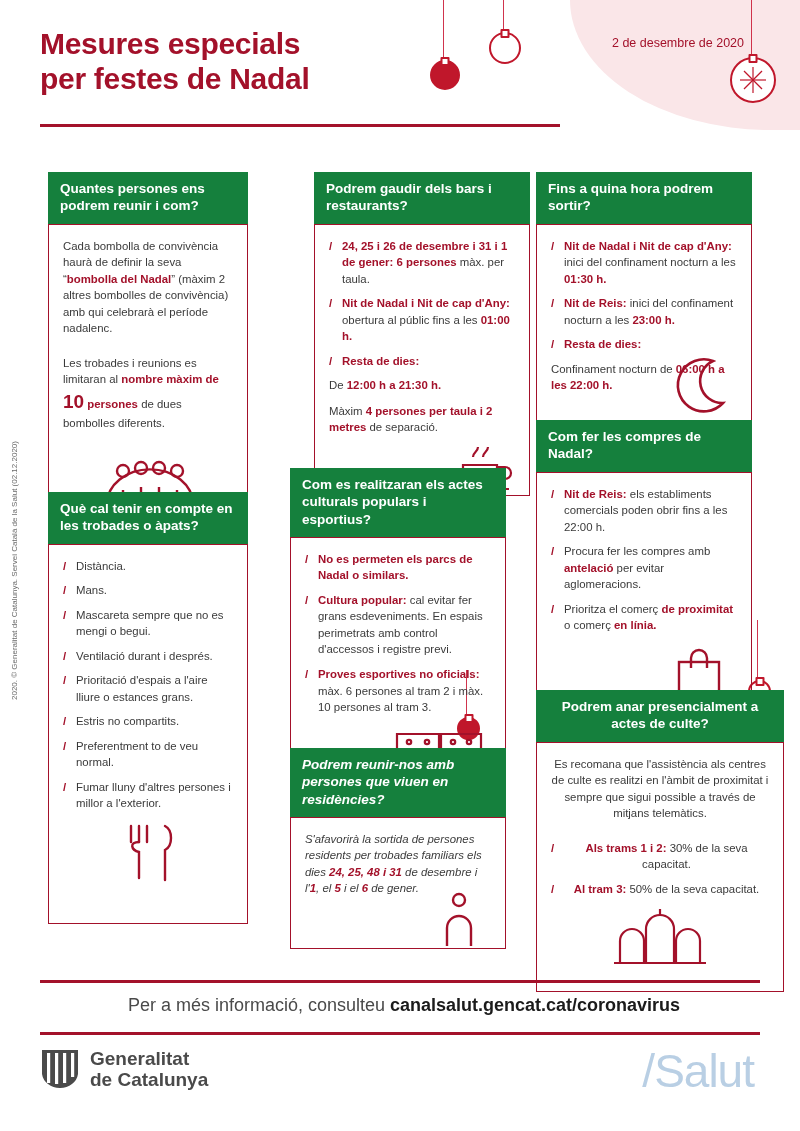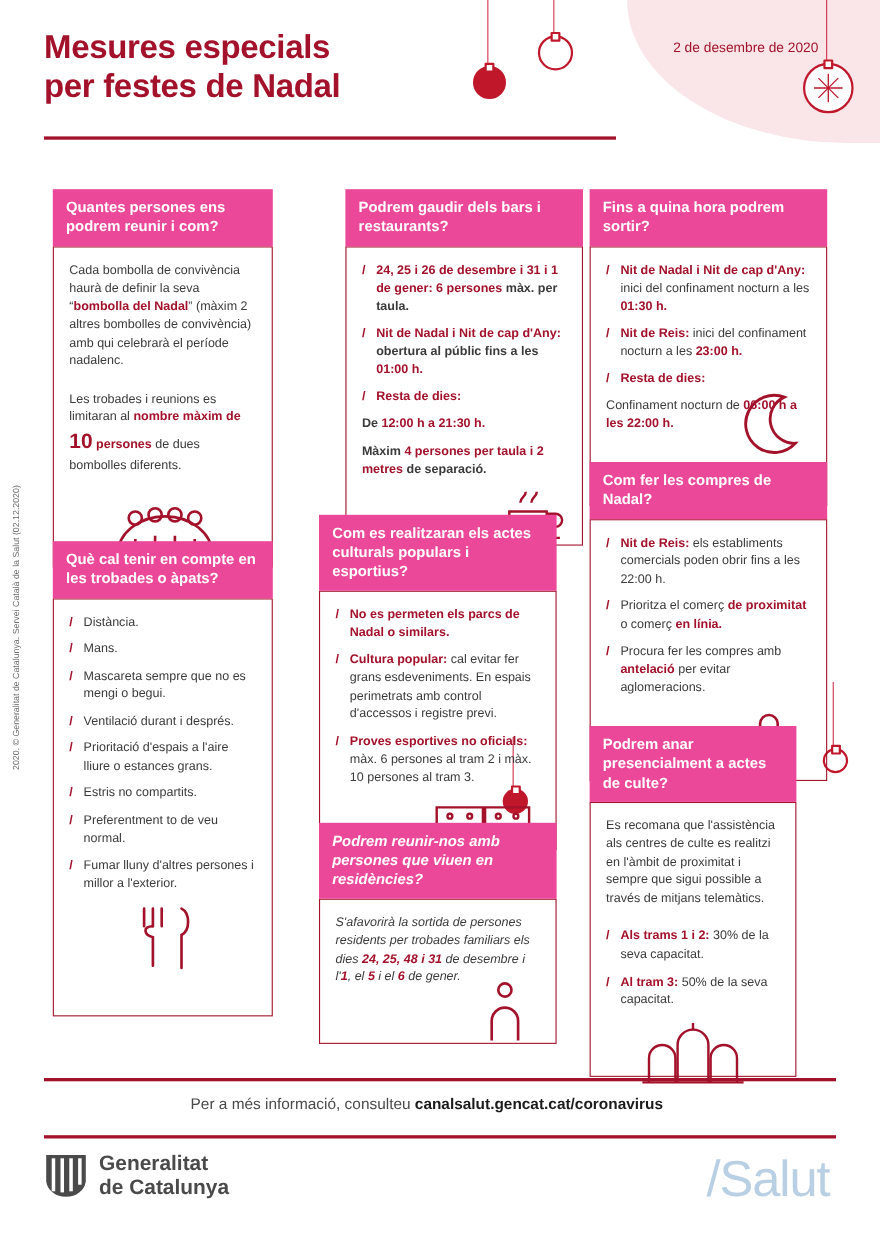--- a/index.html
+++ b/index.html
@@ -31,40 +31,40 @@
 
   
   .vert-copy{
     position:absolute;left:10px;top:700px;transform-origin:left top;transform:rotate(-90deg);
     font-size:8px;color:#6a6a6a;white-space:nowrap;
   }
 
   
   .card{position:absolute;}
   .card .head{
-    background:#ec4899;color:#fff;font-weight:bold;font-size:13.5px;line-height:1.28;
+    background:#15803d;color:#fff;font-weight:bold;font-size:13.5px;line-height:1.28;
     padding:8px 12px 9px 12px;display:inline-block;max-width:100%;box-sizing:border-box;
   }
   .card .body{
     border-left:1.6px solid #a3112a;border-right:1.6px solid #a3112a;border-bottom:1.6px solid #a3112a;
     padding:13px 14px 16px 14px;font-size:11.4px;line-height:1.45;color:#3a3a3a;box-sizing:border-box;
   }
   .hbox{border-top:1.6px solid #a3112a;}
   b.r{color:#a3112a;}
   .item{position:relative;padding-left:13px;margin-bottom:8px;}
   .item:last-child{margin-bottom:0;}
   .item:before{content:"/";position:absolute;left:0;top:0;color:#a3112a;font-weight:bold;}
   p{margin:0 0 9px 0;}
   p:last-child{margin-bottom:0;}
 
   
   .hr-bot{position:absolute;left:40px;top:980px;width:720px;height:2.5px;background:#a3112a;}
   .more{
-    position:absolute;left:28px;top:995px;width:720px;text-align:center;
-    font-size:14px;color:#4a4a4a;
+    position:absolute;left:44px;top:995px;width:720px;text-align:center;
+    font-size:18px;color:#4a4a4a;
   }
   .more b{color:#1b1b1b;}
   .hr-bot2{position:absolute;left:40px;top:1032px;width:720px;height:2.5px;background:#a3112a;}
   .gen{position:absolute;left:40px;top:1048px;display:flex;align-items:center;gap:10px;}
   .gen-txt{font-size:19px;font-weight:bold;color:#4a4a4a;line-height:1.12;}
   .salut{position:absolute;right:46px;top:1044px;font-size:46px;color:#b9cfe4;font-weight:normal;letter-spacing:-1px;}
 
   
   .shield{width:40px;height:42px;display:block;}
   .ico{display:block;}
@@ -127,21 +127,21 @@
             <circle cx="84" cy="25" r="6"></circle>
           <path d="M14 58 a41 33 0 0 1 86 0"></path>
           <path d="M30 58 v-14 M48 58 v-17 M66 58 v-17 M84 58 v-14"></path>
         </g>
       </svg>
     </div>
   </div>
 
   <div class="card" style="left:290px;top:172px;width:216px;padding-left:24px;">
     <div class="head">Podrem gaudir dels bars i restaurants?</div>
-    <div class="body hbox" style="height:272px;font-weight:bold;">
+    <div class="body hbox" style="height:272px;">
       <div class="item"><b class="r">24, 25 i 26 de desembre i 31 i 1 de gener: 6 persones</b> màx. per taula.</div>
       <div class="item"><b class="r">Nit de Nadal i Nit de cap d'Any:</b> obertura al públic fins a les <b class="r">01:00 h.</b></div>
       <div class="item"><b class="r">Resta de dies:</b></div>
       <p style="margin-top:2px">De <b class="r">12:00 h a 21:30 h.</b></p>
       <p>Màxim <b class="r">4 persones per taula i 2 metres</b> de separació.</p>
       <svg width="62" height="46" viewBox="0 0 62 46" class="ico" style="margin:6px 0 0 auto;">
         <g fill="none" stroke="#a3112a" stroke-width="2.2">
           <path d="M10 20 h34 v10 a17 14 0 0 1 -34 0 z"></path>
           <path d="M44 22 h8 a6 6 0 0 1 0 12 h-8"></path>
           <path d="M20 12 c0 -5 5 -5 5 -10 M30 12 c0 -5 5 -5 5 -10"></path>
@@ -203,22 +203,22 @@
           <path d="M60 36 q10 -8 20 0"></path>
         </g>
       </svg>
     </div>
   </div>
 
   <div class="card" style="left:536px;top:420px;width:216px;">
     <div class="head">Com fer les compres de Nadal?</div>
     <div class="body hbox" style="height:238px;">
       <div class="item"><b class="r">Nit de Reis:</b> els establiments comercials poden obrir fins a les 22:00 h.</div>
+      <div class="item">Procura fer les compres amb <b class="r">antelació</b> per evitar aglomeracions.</div>
       <div class="item">Prioritza el comerç <b class="r">de proximitat</b> o comerç <b class="r">en línia.</b></div>
-      <div class="item">Procura fer les compres amb <b class="r">antelació</b> per evitar aglomeracions.</div>
       <svg width="64" height="66" viewBox="0 0 64 66" class="ico" style="margin:6px 6px 0 auto;">
         <g fill="none" stroke="#a3112a" stroke-width="2.4">
           <rect x="12" y="20" width="40" height="42"></rect>
           <path d="M24 26 v-10 a8 8 0 0 1 16 0 v10"></path>
         </g>
       </svg>
     </div>
   </div>
 
   <div class="card" style="left:290px;top:748px;width:216px;font-style:italic;">
@@ -227,21 +227,21 @@
       <p>S'afavorirà la sortida de persones residents per trobades familiars els dies <b class="r">24, 25, 48 i 31</b> de desembre i l'<b class="r">1</b>, el <b class="r">5</b> i el <b class="r">6</b> de gener.</p>
       <svg width="46" height="62" viewBox="0 0 46 62" class="ico" style="margin:-18px 8px 0 auto;">
         <g fill="none" stroke="#a3112a" stroke-width="2.4">
           <circle cx="22" cy="12" r="6"></circle>
           <path d="M10 58 v-18 a12 12 0 0 1 24 0 v18"></path>
         </g>
       </svg>
     </div>
   </div>
 
-  <div class="card" style="left:536px;top:660px;width:188px;">
+  <div class="card" style="left:536px;top:690px;width:248px;text-align:center;">
     <div class="head">Podrem anar presencialment a actes de culte?</div>
     <div class="body hbox" style="height:250px;">
       <p>Es recomana que l'assistència als centres de culte es realitzi en l'àmbit de proximitat i sempre que sigui possible a través de mitjans telemàtics.</p>
       <div class="item" style="margin-top:18px"><b class="r">Als trams 1 i 2:</b> 30% de la seva capacitat.</div>
       <div class="item"><b class="r">Al tram 3:</b> 50% de la seva capacitat.</div>
       <svg width="96" height="56" viewBox="0 0 96 56" class="ico" style="margin:12px auto 0;">
         <g fill="none" stroke="#a3112a" stroke-width="2.2">
           <path d="M8 54 v-22 a12 12 0 0 1 24 0 v22"></path>
           <path d="M34 54 v-34 a14 14 0 0 1 28 0 v34"></path>
           <path d="M64 54 v-22 a12 12 0 0 1 24 0 v22"></path>

